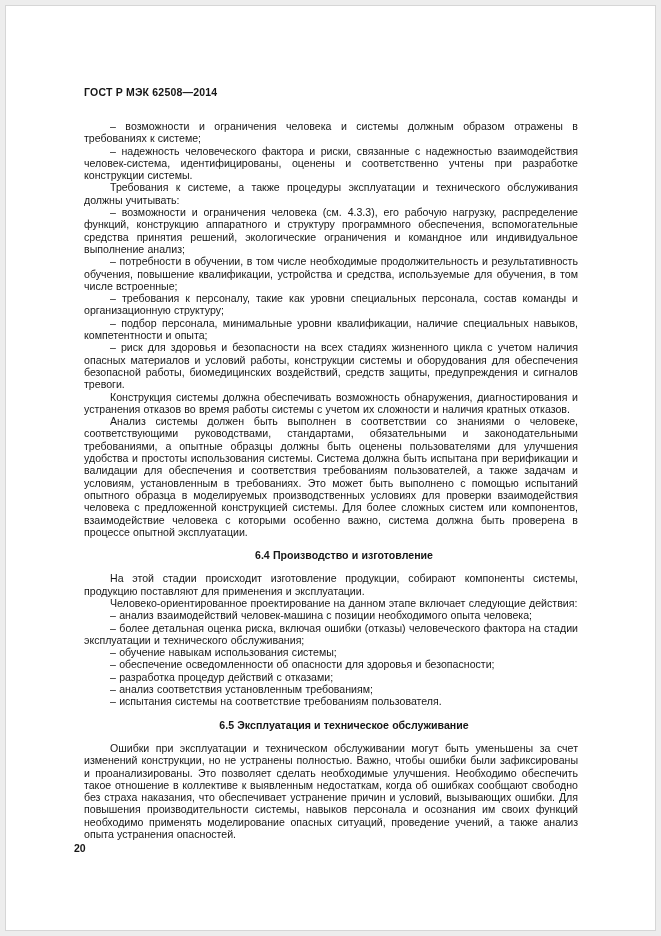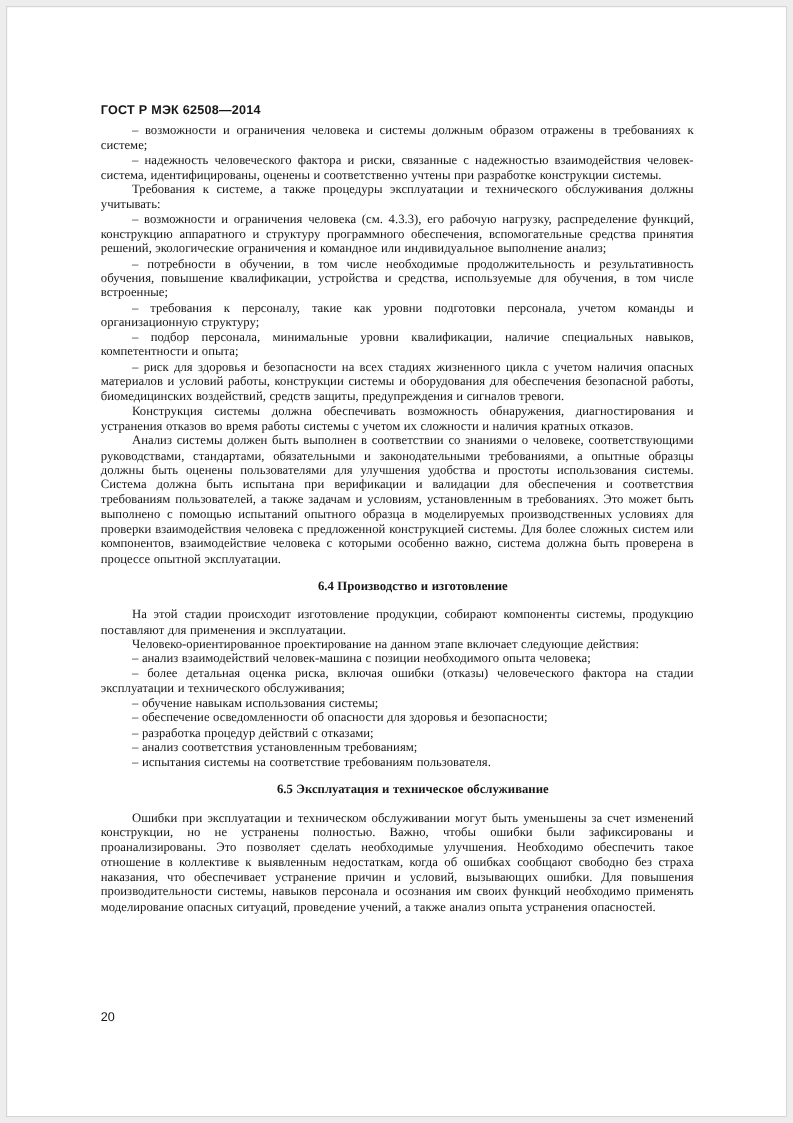--- a/index.html
+++ b/index.html
@@ -15,56 +15,55 @@
     top: 5px; left: 5px; right: 5px; bottom: 5px;
     background: #ffffff;
     border: 1px solid #d6d6d6;
     color: #161616;
     padding: 80px 77px 0 78px;
   }
   .running-header {
     font-size: 10.5px;
     font-weight: bold;
     letter-spacing: 0.2px;
-    margin-bottom: 6px;
+    margin-bottom: 22px;
   }
   .doc-body p {
     font-size: 10.6px;
     line-height: 12.3px;
     text-align: justify;
     text-indent: 26px;
     word-spacing: 0.3px;
-    font-family: Liberation Serif, serif;
   }
   .doc-body p.heading {
     font-weight: bold;
     text-align: center;
     margin: 11px 0 11px 0;
   }
   .page-number {
     position: absolute;
-    left: 78px;
+    left: 68px;
     bottom: 76px;
     font-size: 10.5px;
-    font-weight: normal;
+    font-weight: bold;
   }
 </style>
 </head>
 <body>
 
 <div class="page">
   <div class="running-header">ГОСТ Р МЭК 62508—2014</div>
 
   <div class="doc-body">
       <p class="list">– возможности и ограничения человека и системы должным образом отражены в требованиях к системе;</p>
       <p class="list">– надежность человеческого фактора и риски, связанные с надежностью взаимодействия человек-система, идентифицированы, оценены и соответственно учтены при разработке конструкции системы.</p>
       <p class="para">Требования к системе, а также процедуры эксплуатации и технического обслуживания должны учитывать:</p>
       <p class="list">– возможности и ограничения человека (см. 4.3.3), его рабочую нагрузку, распределение функций, конструкцию аппаратного и структуру программного обеспечения, вспомогательные средства принятия решений, экологические ограничения и командное или индивидуальное выполнение анализ;</p>
       <p class="list">– потребности в обучении, в том числе необходимые продолжительность и результативность обучения, повышение квалификации, устройства и средства, используемые для обучения, в том числе встроенные;</p>
-      <p class="list">– требования к персоналу, такие как уровни подготовки персонала, учетом команды и организационную структуру;</p>
+      <p class="list">– требования к персоналу, такие как уровни специальных персонала, состав команды и организационную структуру;</p>
       <p class="list">– подбор персонала, минимальные уровни квалификации, наличие специальных навыков, компетентности и опыта;</p>
       <p class="list">– риск для здоровья и безопасности на всех стадиях жизненного цикла с учетом наличия опасных материалов и условий работы, конструкции системы и оборудования для обеспечения безопасной работы, биомедицинских воздействий, средств защиты, предупреждения и сигналов тревоги.</p>
       <p class="para">Конструкция системы должна обеспечивать возможность обнаружения, диагностирования и устранения отказов во время работы системы с учетом их сложности и наличия кратных отказов.</p>
       <p class="para">Анализ системы должен быть выполнен в соответствии со знаниями о человеке, соответствующими руководствами, стандартами, обязательными и законодательными требованиями, а опытные образцы должны быть оценены пользователями для улучшения удобства и простоты использования системы. Система должна быть испытана при верификации и валидации для обеспечения и соответствия требованиям пользователей, а также задачам и условиям, установленным в требованиях. Это может быть выполнено с помощью испытаний опытного образца в моделируемых производственных условиях для проверки взаимодействия человека с предложенной конструкцией системы. Для более сложных систем или компонентов, взаимодействие человека с которыми особенно важно, система должна быть проверена в процессе опытной эксплуатации.</p>
       <p class="heading">6.4 Производство и изготовление</p>
       <p class="para">На этой стадии происходит изготовление продукции, собирают компоненты системы, продукцию поставляют для применения и эксплуатации.</p>
       <p class="para">Человеко-ориентированное проектирование на данном этапе включает следующие действия:</p>
       <p class="list">– анализ взаимодействий человек-машина с позиции необходимого опыта человека;</p>
       <p class="list">– более детальная оценка риска, включая ошибки (отказы) человеческого фактора на стадии эксплуатации и технического обслуживания;</p>
       <p class="list">– обучение навыкам использования системы;</p>

